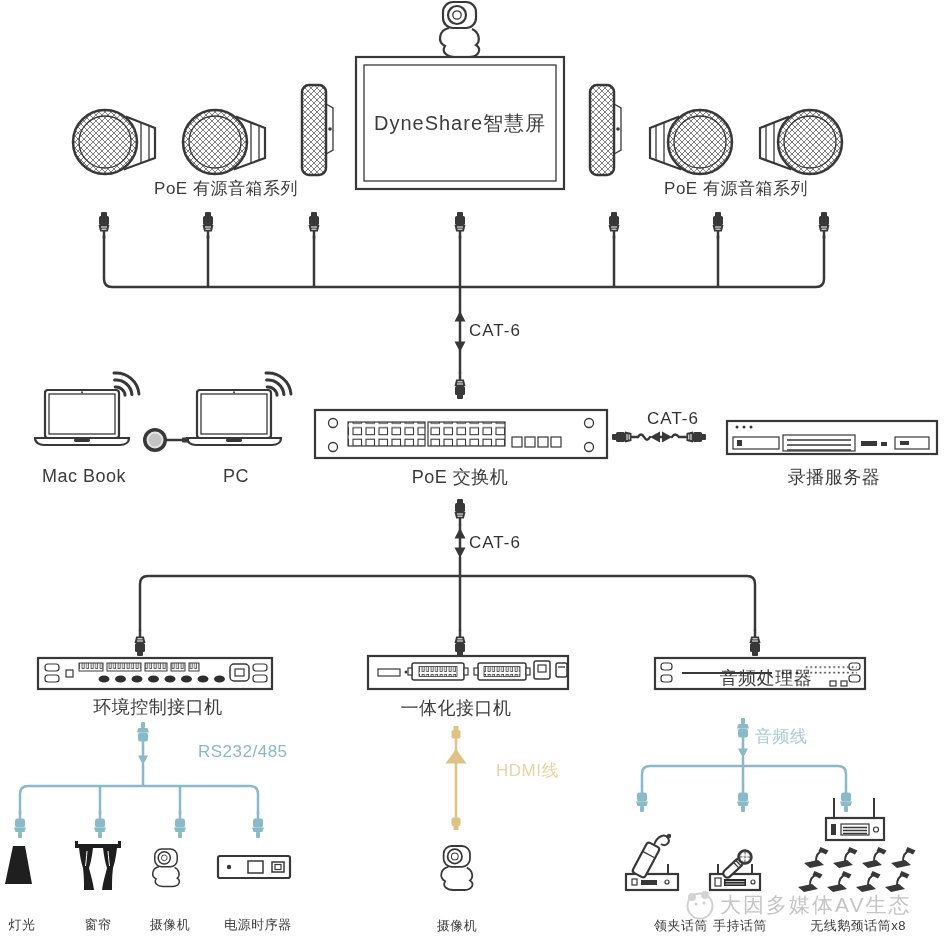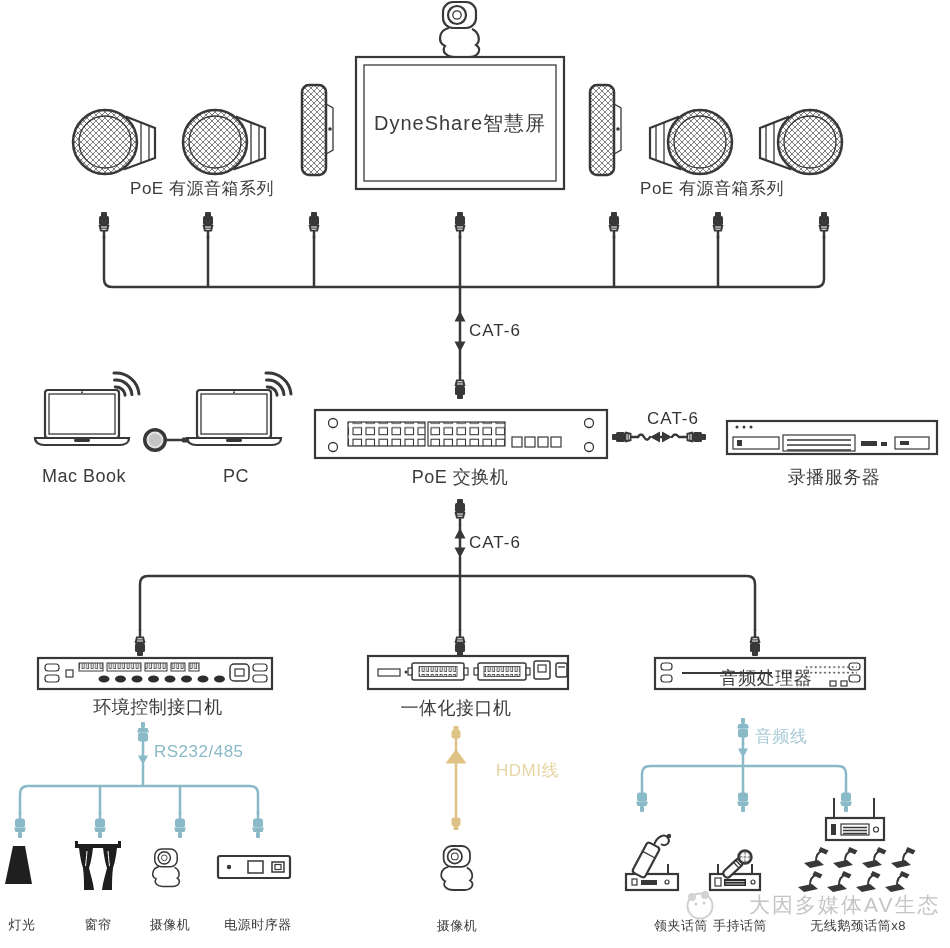--- a/index.html
+++ b/index.html
@@ -4,24 +4,24 @@
 <style>
   html,body{margin:0;padding:0;background:#fff;}
   .stage{position:relative;width:950px;height:948px;background:#ffffff;overflow:hidden;
          font-family:"Liberation Sans", sans-serif;color:var(--ink,#383838);}
   .stage svg{position:absolute;left:0;top:0;}
   .lbl{position:absolute;transform:translate(-50%,-50%);white-space:nowrap;
        font-size:18px;color:#3c3c3c;letter-spacing:0.5px;}
   .lbl.left{transform:translate(0,-50%);}
   .t20{font-size:20px;letter-spacing:1px;}
   .t19{font-size:13px;}
-  .t17{font-size:17px;}
+  .t17{font-size:17px;margin-left:24px;}
   .cat6{font-size:17px;letter-spacing:1px;color:#333;}
   .cable{font-size:17px;letter-spacing:0.5px;}
-  .c-serial{color:var(--serial,#8ab9c8);}
+  .c-serial{color:var(--serial,#8ab9c8);margin-left:44px;}
   .c-serial-pale{color:var(--serial-pale,#a9cbd6);}
   .c-hdmi-pale{color:var(--hdmi-pale,#e7d5a6);margin-left:26px;}
   .wm{font-size:21px;color:var(--watermark,#c5c5c5);letter-spacing:2px;}
   
   .w{stroke:var(--ink,#383838);stroke-width:2.5;fill:none;stroke-linecap:round;}
   .w2{stroke:var(--ink,#383838);stroke-width:2;fill:none;}
   .cw{stroke:var(--serial,#8ab9c8);stroke-width:2.5;fill:none;stroke-linecap:round;}
   .gw{stroke:var(--hdmi,#dfc286);stroke-width:2.5;fill:none;stroke-linecap:round;}
   .fill-ink{fill:var(--ink,#383838);}
   .fill-serial{fill:var(--serial,#8ab9c8);}
@@ -397,15 +397,15 @@
 
 <div class="lbl t19" style="left:22px;top:925px">灯光</div>
 <div class="lbl t19" style="left:98px;top:925px">窗帘</div>
 <div class="lbl t19" style="left:170px;top:925px">摄像机</div>
 <div class="lbl t19" style="left:258px;top:925px">电源时序器</div>
 <div class="lbl t19" style="left:457px;top:926px">摄像机</div>
 <div class="lbl t19" style="left:681px;top:926px">领夹话筒</div>
 <div class="lbl t19" style="left:740px;top:926px">手持话筒</div>
 <div class="lbl t19" style="left:858px;top:926px">无线鹅颈话筒x8</div>
 
-<div class="lbl left wm" style="left:749px;top:905px">大因多媒体AV生态</div>
+<div class="lbl left wm" style="left:720px;top:905px">大因多媒体AV生态</div>
 
 </div>
 
 </body></html>

